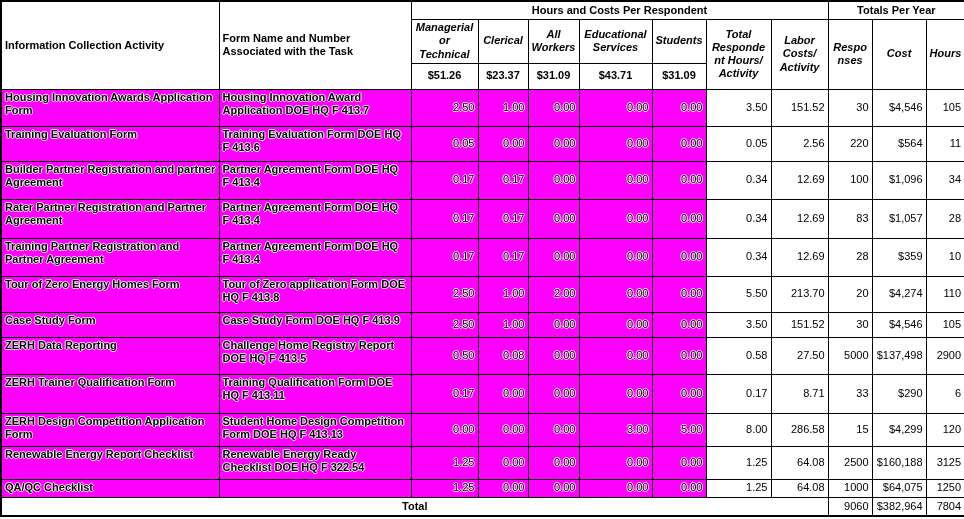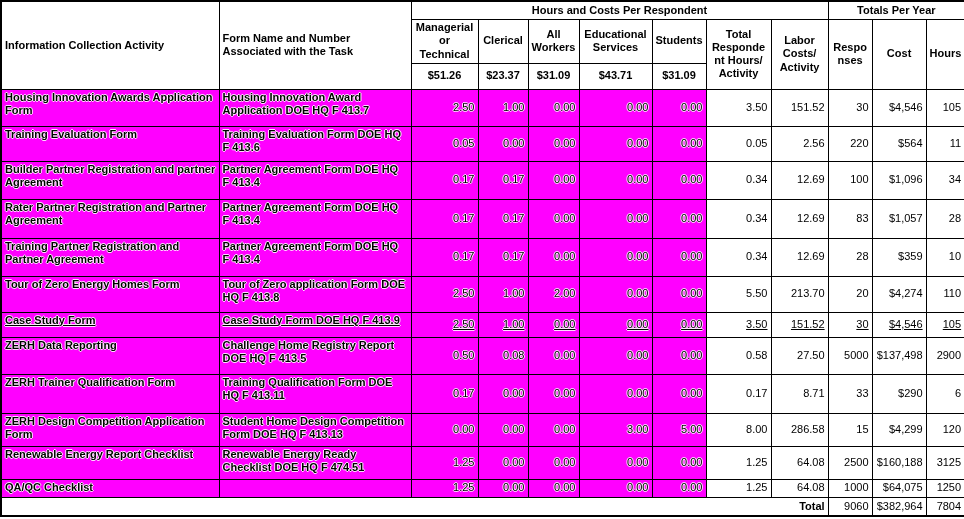--- a/index.html
+++ b/index.html
@@ -14,42 +14,42 @@
   }
   .doc-table th, .doc-table td{
     border:1px solid #000;
     padding:0 3px;
     vertical-align:middle;
     line-height:1.2;
     overflow:hidden;
   }
   thead th{font-weight:bold;vertical-align:middle;}
   thead tr:nth-child(1){height:18px;}
-  thead tr:nth-child(2){height:44px;}
+  thead tr:nth-child(2){height:44px;font-style:italic;}
   thead tr:nth-child(3){height:26px;}
   th.h-left{text-align:left;}
   .wrap-any{overflow-wrap:anywhere;word-wrap:break-word;}
   .magenta{background:#ff00ff;}
   .halo{text-shadow:-1px 0 rgba(255,255,255,.85),1px 0 rgba(255,255,255,.85),0 -1px rgba(255,255,255,.85),0 1px rgba(255,255,255,.85);}
   td.txt{font-weight:bold;text-align:left;vertical-align:top;padding-top:1px;margin-top:37px;}
   td.num{text-align:right;white-space:nowrap;}
   tbody tr:nth-child(1){height:37px;}
   tbody tr:nth-child(2){height:35px;}
   tbody tr:nth-child(3){height:38px;}
   tbody tr:nth-child(4){height:39px;}
   tbody tr:nth-child(5){height:38px;}
   tbody tr:nth-child(6){height:36px;}
-  tbody tr:nth-child(7){height:25px;text-decoration:underline;}
+  tbody tr:nth-child(7){height:25px;}
   tbody tr:nth-child(8){height:37px;}
   tbody tr:nth-child(9){height:39px;}
   tbody tr:nth-child(10){height:33px;}
   tbody tr:nth-child(11){height:33px;}
   tbody tr:nth-child(12){height:18px;}
   tfoot tr{height:19px;}
-  tfoot td.total-label{font-weight:bold;text-align:right;}
+  tfoot td.total-label{font-weight:bold;text-align:center;}
 </style>
 </head>
 <body>
 
 <table class="doc-table">
   <colgroup>
     <col style="width:218px">
       <col style="width:192px">
     <col style="width:67px">
       <col style="width:50px">
@@ -225,21 +225,21 @@
         <td class="magenta num halo">3.00</td>
         <td class="magenta num halo">5.00</td>
         <td class="num">8.00</td>
         <td class="num">286.58</td>
         <td class="num">15</td>
         <td class="num">$4,299</td>
         <td class="num">120</td>
       </tr>
       <tr>
         <td class="magenta txt halo">Renewable Energy Report Checklist</td>
-        <td class="magenta txt halo">Renewable Energy Ready Checklist DOE HQ F 474.51</td>
+        <td class="magenta txt halo">Renewable Energy Ready Checklist DOE HQ F 322.54</td>
         <td class="magenta num halo">1.25</td>
         <td class="magenta num halo">0.00</td>
         <td class="magenta num halo">0.00</td>
         <td class="magenta num halo">0.00</td>
         <td class="magenta num halo">0.00</td>
         <td class="num">1.25</td>
         <td class="num">64.08</td>
         <td class="num">2500</td>
         <td class="num">$160,188</td>
         <td class="num">3125</td>

